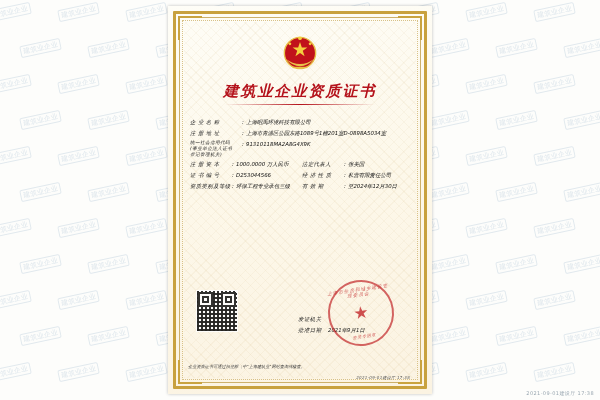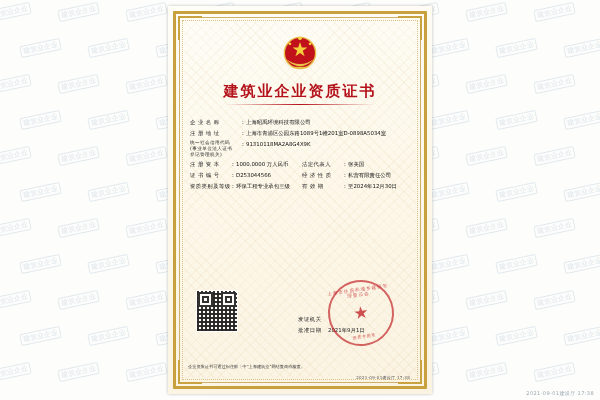--- a/index.html
+++ b/index.html
@@ -47,20 +47,21 @@
   
   #cert {
     position: absolute;
     left: 168px;
     top: 6px;
     width: 264px;
     height: 388px;
     background: linear-gradient(170deg, #fefdf7 0%, #fdf8ea 45%, #fbf3e2 100%);
     box-shadow: 0 0 3px rgba(0,0,0,0.25);
     overflow: hidden;
+    font-style: italic;
   }
   
   #cert .border-outer {
     position: absolute;
     left: 5px; top: 5px; right: 5px; bottom: 5px;
     border: 3px solid #c8a13e;
     border-radius: 1px;
   }
   #cert .border-inner {
     position: absolute;

